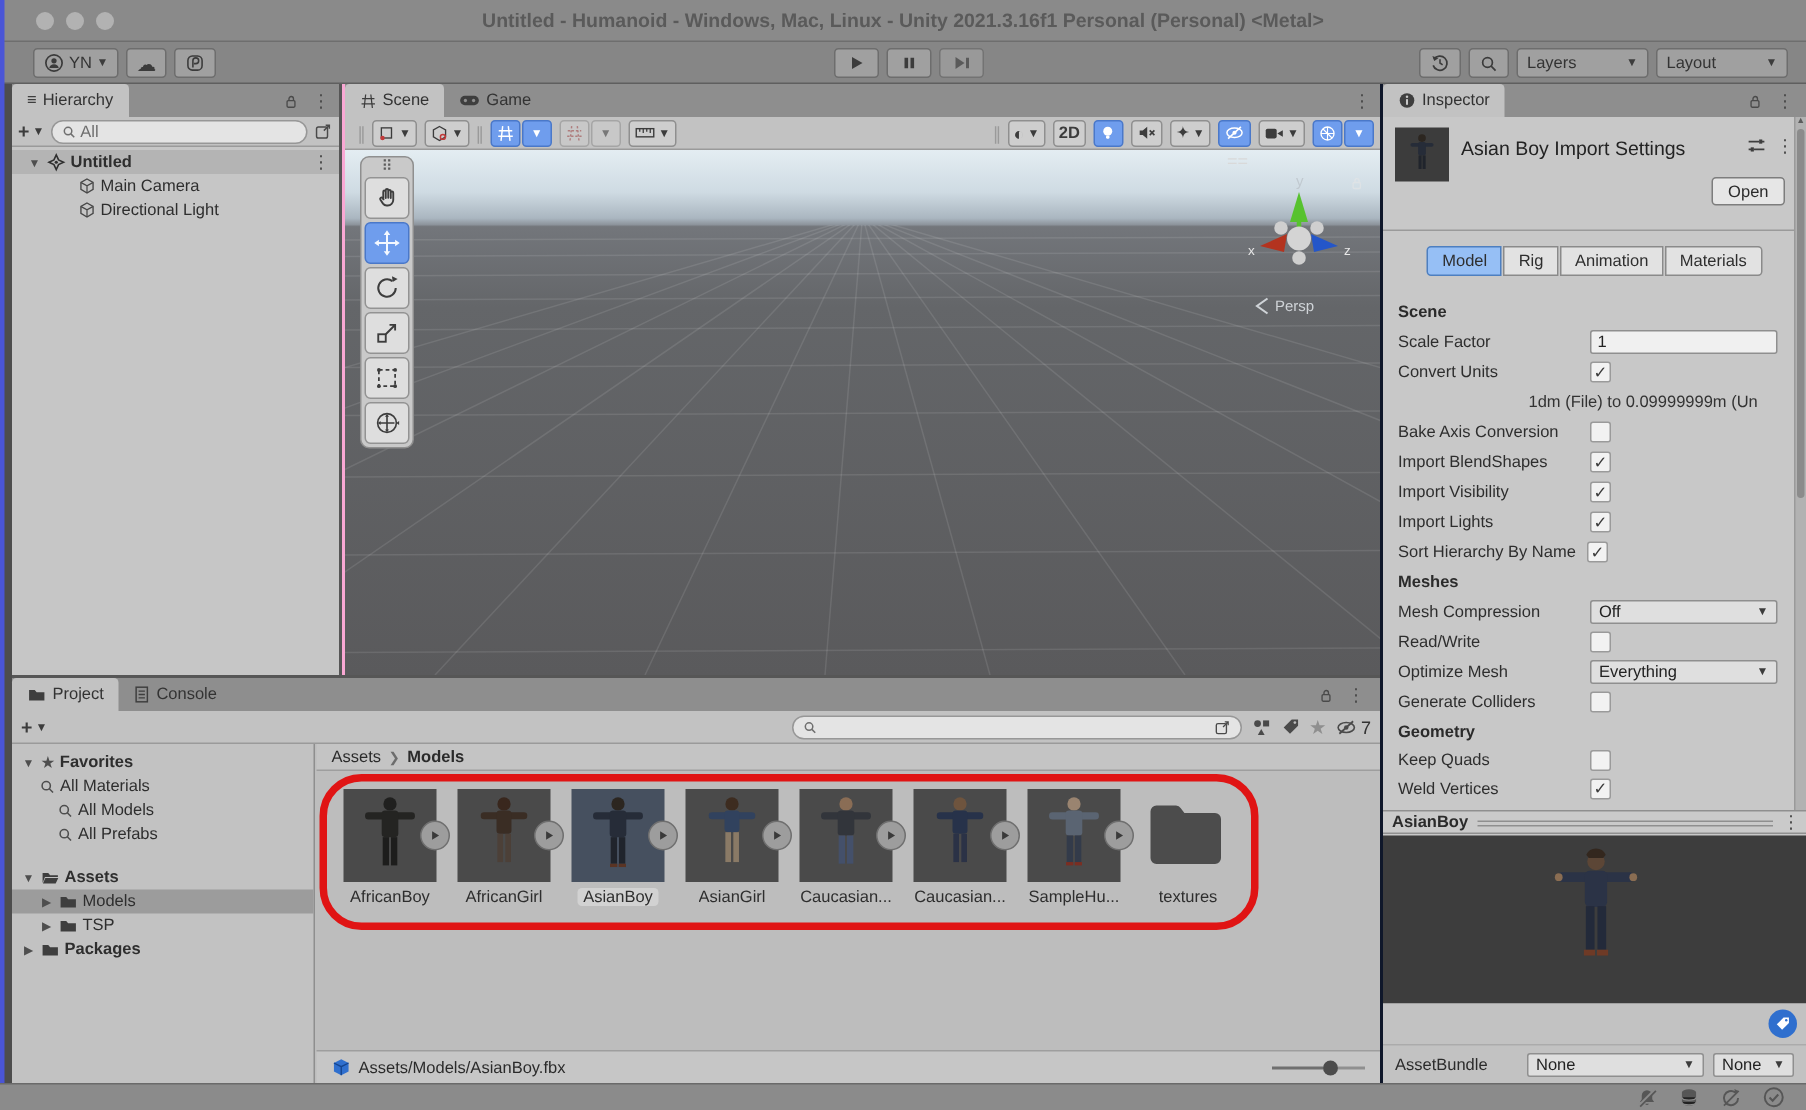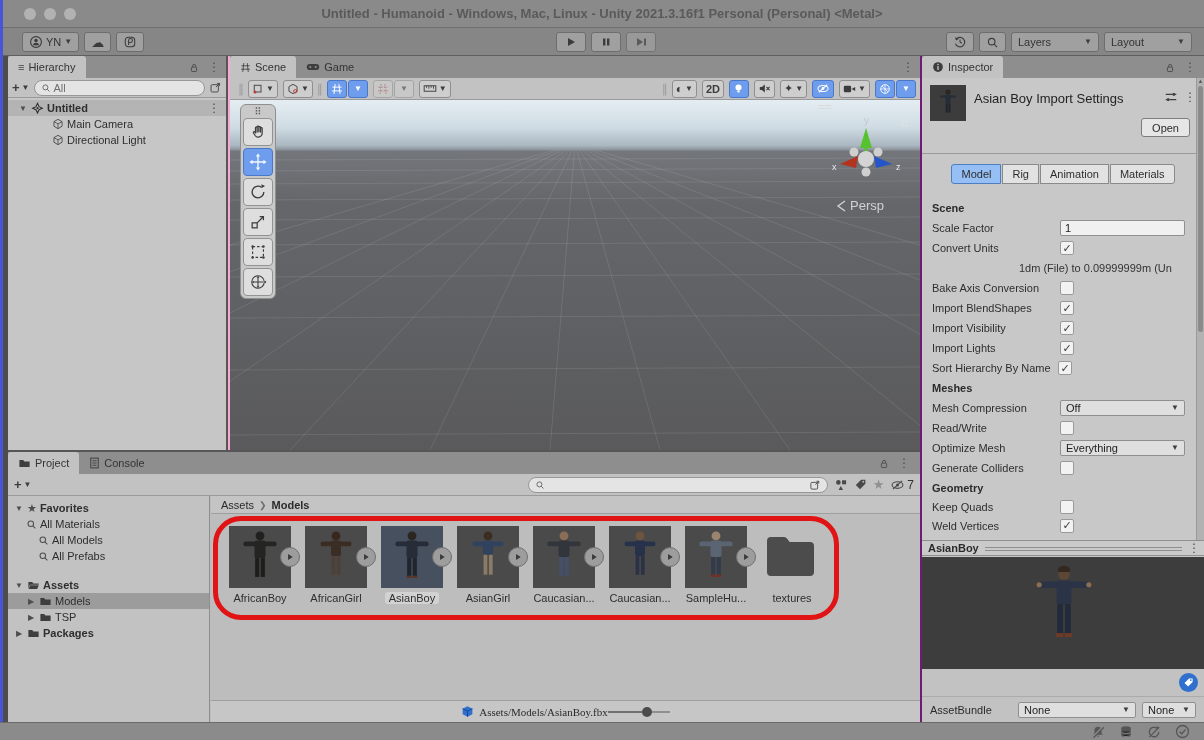--- a/index.html
+++ b/index.html
@@ -449,21 +449,21 @@
             <rect x="40.5" y="32" width="3" height="12" fill="#57c22f"></rect>
           <path d="M16 52 L34 44 L32 56 z" fill="#b3331f"></path>
           <path d="M68 52 L50 44 L52 56 z" fill="#2456c9"></path>
           <circle cx="42" cy="47" r="8" fill="#d4d4d4"></circle>
           <circle cx="30" cy="40" r="4.5" fill="#cfcfcf"></circle>
             <circle cx="54" cy="40" r="4.5" fill="#cfcfcf"></circle>
             <circle cx="42" cy="60" r="4.5" fill="#cfcfcf"></circle>
           <text x="8" y="58" fill="#e8e8e8" font-size="9">x</text>
           <text x="72" y="58" fill="#e8e8e8" font-size="9">z</text>
         </svg>
-        <div class="abs f" style="left:18px;top:94px;color:#cfd3d7;font-size:13px;gap:4px;">
+        <div class="abs f" style="left:18px;top:94px;color:#cfd3d7;font-size:10px;gap:4px;">
           <svg width="10" height="12" viewBox="0 0 10 12">
               <path d="M9 1 L2 6 L9 11" fill="none" stroke="#cfd3d7" stroke-width="1.4"></path>
             </svg>
           <span>Persp</span>
         </div>
       </div>
     </div>
   </div>
 
   <div class="abs" style="left:8px;top:450px;width:912px;height:272px;background:#bdbdbd;border-top:2px solid #565656;">
@@ -752,40 +752,40 @@
             <svg width="56" height="46" viewBox="0 0 28 23">
                 <path d="M1.5 3.5 a2 2 0 0 1 2 -2 h6.5 a2 2 0 0 1 1.6 0.9 l1.2 1.6 h10.2 a2 2 0 0 1 2 2 v13 a2 2 0 0 1 -2 2 H3.5 a2 2 0 0 1 -2 -2 z" fill="#4c4c4c"></path>
               </svg>
           </div>
           <span class="alabel">textures</span>
         </div>
       </div>
 
       <div class="abs" style="left:2px;top:20px;width:626px;height:104px;border:5px solid #e01414;border-radius:28px;pointer-events:none;"></div>
 
-      <div class="abs f" style="left:0;right:0;bottom:0;height:22px;background:#c6c6c6;border-top:1px solid #9e9e9e;padding:0 10px;justify-content:center;font-family:Liberation Serif, serif;">
+      <div class="abs f" style="left:0;right:0;bottom:0;height:22px;background:#c6c6c6;border-top:1px solid #9e9e9e;padding:0 10px;justify-content:space-between;">
         <span class="f" style="gap:5px;">
           <span class="ic">
               <svg width="13" height="13" viewBox="0 0 16 16">
                 <path d="M8 1.5 L14 4.5 V11.5 L8 14.5 2 11.5 V4.5 z" fill="#2f6fce"></path>
                 <path d="M2 4.5 L8 7.5 L14 4.5 M8 7.5 V14.5" stroke="#14448e" stroke-width="1.1" fill="none"></path>
               </svg>
             </span>
           <span>Assets/Models/AsianBoy.fbx</span>
         </span>
         <span class="f" style="gap:0;">
           <span style="width:34px;height:2px;background:#6f6f6f;"></span>
           <span style="width:10px;height:10px;border-radius:50%;background:#4c4c4c;"></span>
           <span style="width:18px;height:2px;background:#8f8f8f;"></span>
         </span>
       </div>
     </div>
   </div>
 
-  <div class="abs" style="left:920px;top:56px;width:284px;height:666px;background:#c8c8c8;border-left:2px solid #701a75;overflow:hidden;">
+  <div class="abs" style="left:920px;top:56px;width:284px;height:666px;background:#c8c8c8;border-left:2px solid #0f172a;overflow:hidden;">
     <div class="tabbar f" style="justify-content:space-between;">
       <span class="tab active">
         <span class="ic">
             <svg width="12" height="12" viewBox="0 0 16 16">
               <circle cx="8" cy="8" r="6.5" fill="#3e3e3e"></circle>
               <rect x="7.1" y="6.8" width="1.8" height="5" fill="#c8c8c8"></rect>
               <circle cx="8" cy="4.6" r="1.1" fill="#c8c8c8"></circle>
             </svg>
           </span>
         <span>Inspector</span>

